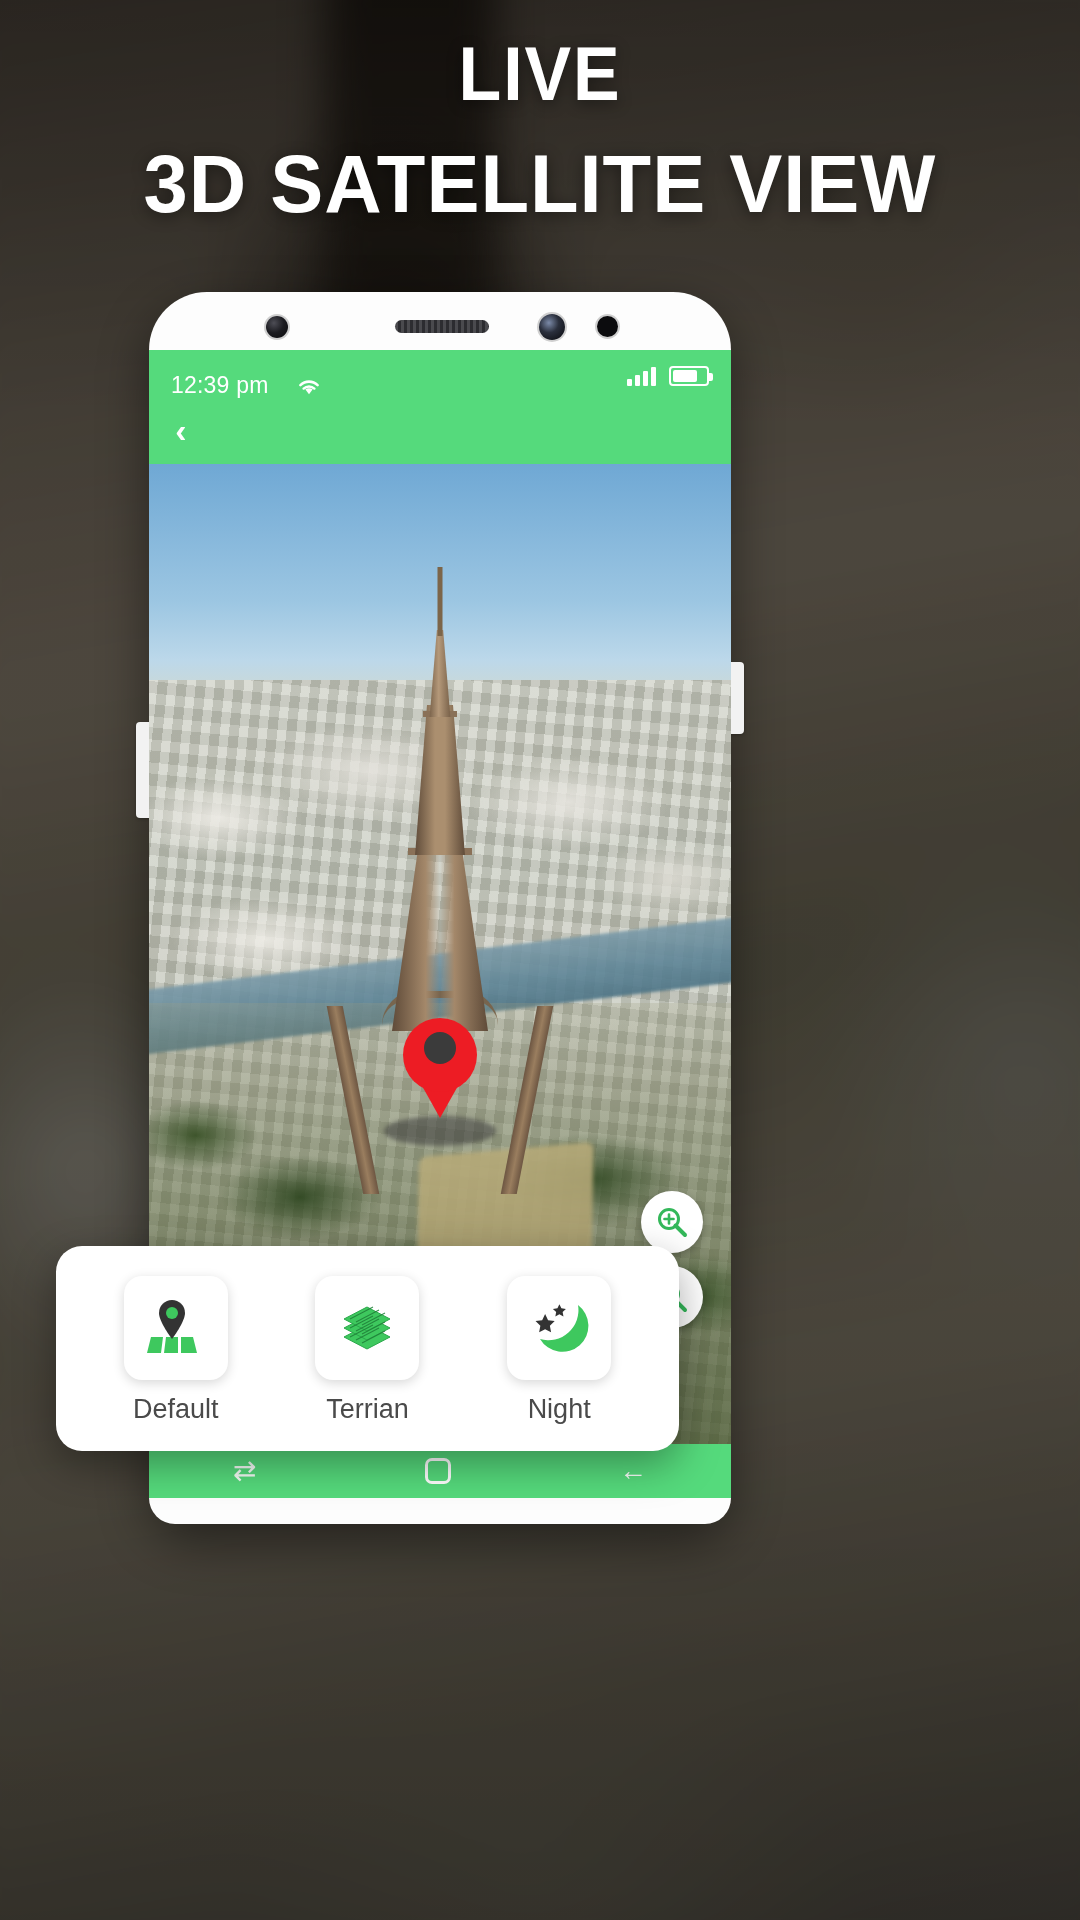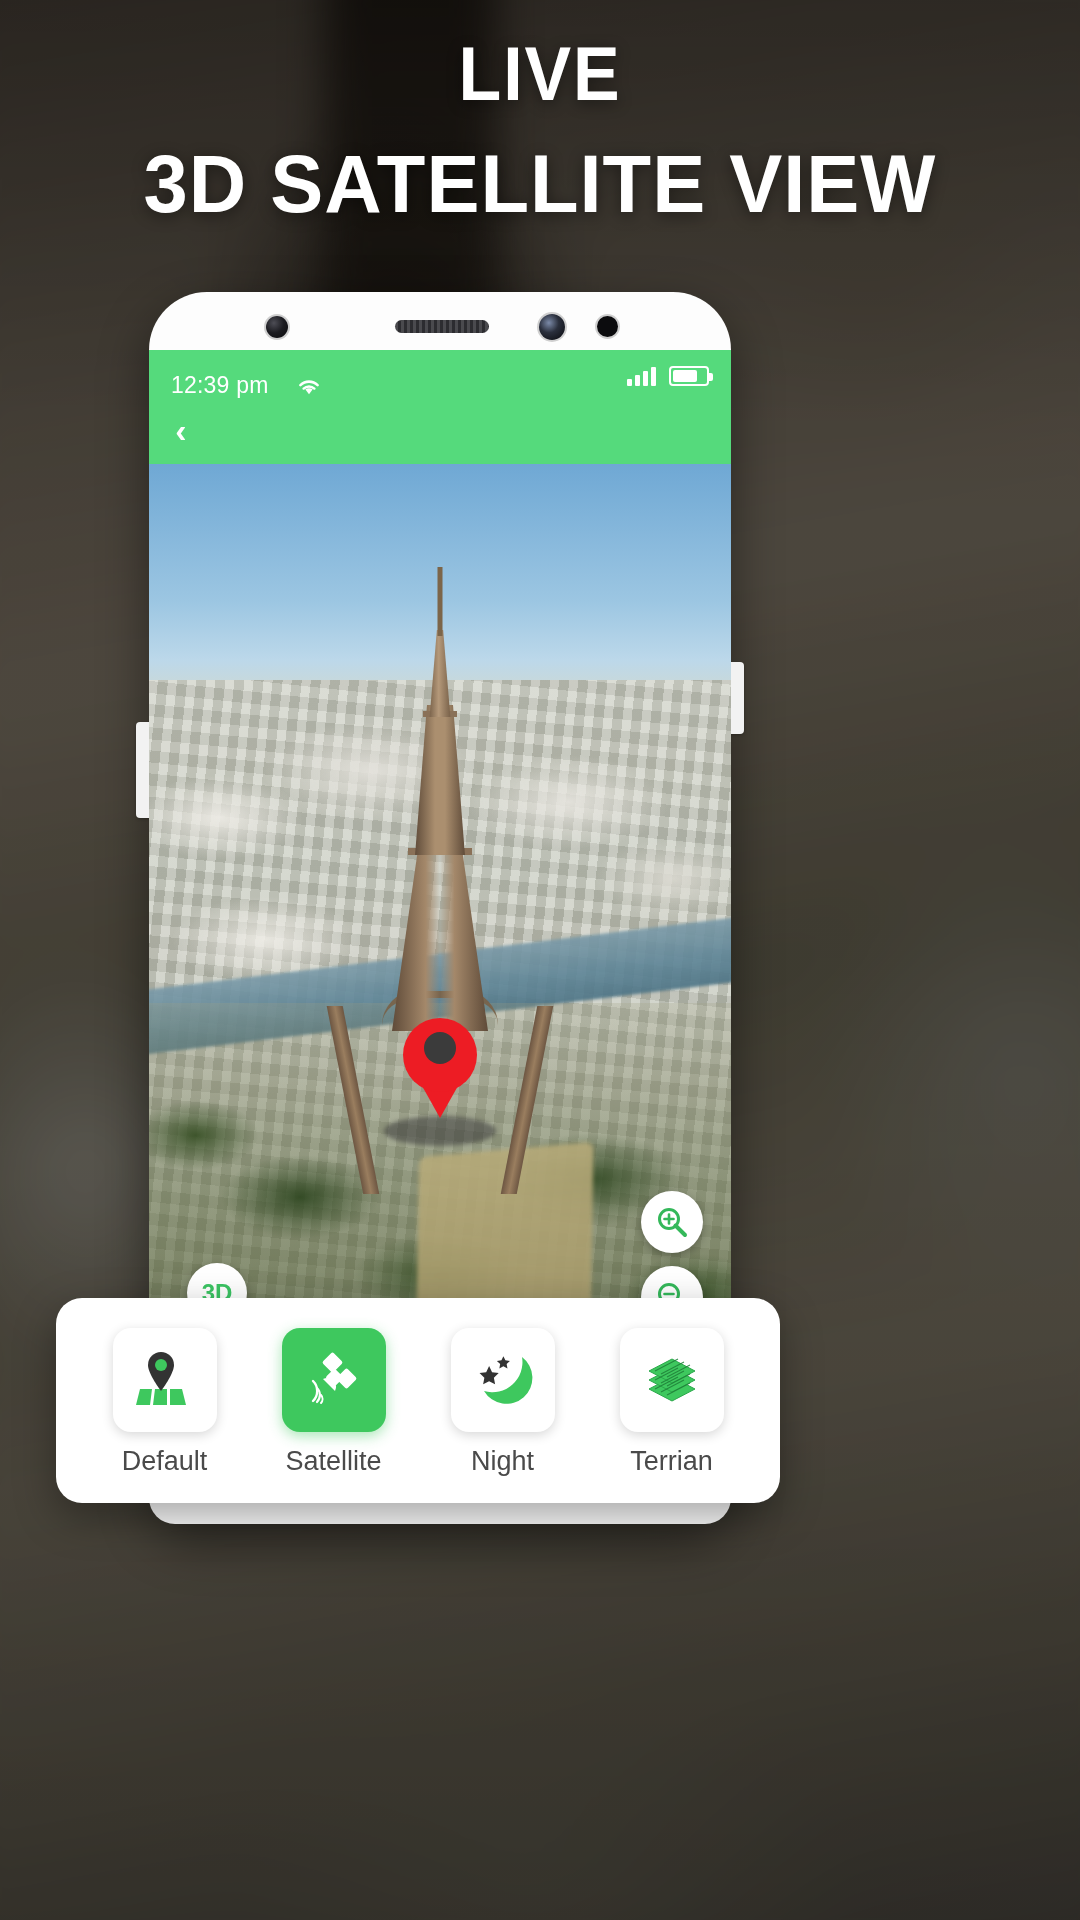--- a/index.html
+++ b/index.html
@@ -230,21 +230,21 @@
     display:flex; align-items:center; justify-content:space-around;
   }
   .nav-ico { font-size:28px; line-height:1; opacity:.95; }
   .nav-home { width:26px; height:26px; border:3px solid #fff; border-radius:7px; }
 
   
   #chin { position:absolute; left:0; right:0; bottom:0; height:26px; background:#fdfdfd; border-radius:0 0 44px 44px; }
 
   
   #mode-card {
-    position:absolute; left:56px; top:1298px; width:724px;
+    position:absolute; left:56px; top:1246px; width:623px;
     background:#fff; border-radius:26px;
     box-shadow:0 14px 40px rgba(0,0,0,.35);
     display:flex; justify-content:space-around; align-items:flex-start;
     padding:30px 24px 26px;
   }
   .mode { width:160px; display:flex; flex-direction:column; align-items:center; gap:14px; }
   .mode-tile {
     width:104px; height:104px; border-radius:18px;
     background:#fff; box-shadow:0 3px 12px rgba(0,0,0,.16);
     display:flex; align-items:center; justify-content:center;
@@ -369,56 +369,42 @@
         <path d="M6 40 L18 40 L16 56 L2 56 Z" fill="#3ec85e"></path>
         <path d="M21 40 L33 40 L33 56 L19 56 Z" fill="#3ec85e"></path>
         <path d="M36 40 L48 40 L52 56 L36 56 Z" fill="#3ec85e"></path>
         <path d="M27 3 a13 13 0 0 1 13 13 c0 9-13 26-13 26 S14 25 14 16 A13 13 0 0 1 27 3 Z" fill="#333"></path>
         <circle cx="27" cy="16" r="6" fill="#3ec85e"></circle>
       </svg>
     </div>
     <span class="mode-label">Default</span>
   </div>
 
-  <div class="mode">
-    <div class="mode-tile selected">
-      <svg width="62" height="62" viewBox="0 0 62 62">
-        <rect x="22" y="6" width="15" height="15" rx="2" fill="#fff" transform="rotate(45 29.5 13.5)"></rect>
-        <rect x="36" y="22" width="15" height="15" rx="2" fill="#fff" transform="rotate(45 43.5 29.5)"></rect>
-        <rect x="25" y="22" width="13" height="13" rx="2" fill="#fff" transform="rotate(45 31.5 28.5)"></rect>
-        <path d="M20 30 a9 9 0 0 1 12 12 Z" fill="#fff"></path>
-        <path d="M10 52 a14 14 0 0 0 0-20" stroke="#fff" stroke-width="2.4" fill="none" stroke-linecap="round"></path>
-        <path d="M14 53 a10 10 0 0 0 0-14" stroke="#fff" stroke-width="2.2" fill="none" stroke-linecap="round"></path>
-        <path d="M18 54 a6 6 0 0 0 0-8" stroke="#fff" stroke-width="2" fill="none" stroke-linecap="round"></path>
-      </svg>
-    </div>
-    <span class="mode-label">Satellite</span>
-  </div>
-
-  <div class="mode">
-    <div class="mode-tile">
-      <svg width="62" height="62" viewBox="0 0 62 62">
-        <path d="M50 8 a26 26 0 1 1-38 34 A30 30 0 0 0 50 8 Z" fill="#3ec85e"></path>
-        <path d="M16 16 l3.6 7.4 8.1 1.1 -5.9 5.6 1.5 8.1 -7.3-3.9 -7.3 3.9 1.5-8.1 -5.9-5.6 8.1-1.1 Z" fill="#333" transform="translate(4,4) scale(.82)"></path>
-        <path d="M36 8 l2.2 4.5 5 .7 -3.6 3.4 .9 5 -4.5-2.4 -4.5 2.4 .9-5 -3.6-3.4 5-.7 Z" fill="#333" transform="translate(-1,0) scale(.9)"></path>
-      </svg>
-    </div>
-    <span class="mode-label">Night</span>
-  </div>
 
   <div class="mode">
     <div class="mode-tile">
       <svg width="62" height="62" viewBox="0 0 62 62">
         <g fill="#3ec85e" stroke="#2aa84a" stroke-width="1">
           <path d="M8 40 L31 28 L54 40 L31 52 Z"></path>
           <path d="M8 31 L31 19 L54 31 L31 43 Z"></path>
           <path d="M8 22 L31 10 L54 22 L31 34 Z"></path>
         </g>
         <g stroke="#1f7f38" stroke-width="1.1" opacity=".85">
           <path d="M14 22 L37 10 M20 25 L43 13 M26 28 L49 16"></path>
           <path d="M14 31 L37 19 M20 34 L43 22 M26 37 L49 25"></path>
           <path d="M14 40 L37 28 M20 43 L43 31 M26 46 L49 34"></path>
         </g>
       </svg>
     </div>
     <span class="mode-label">Terrian</span>
   </div>
+
+  <div class="mode">
+    <div class="mode-tile">
+      <svg width="62" height="62" viewBox="0 0 62 62">
+        <path d="M50 8 a26 26 0 1 1-38 34 A30 30 0 0 0 50 8 Z" fill="#3ec85e"></path>
+        <path d="M16 16 l3.6 7.4 8.1 1.1 -5.9 5.6 1.5 8.1 -7.3-3.9 -7.3 3.9 1.5-8.1 -5.9-5.6 8.1-1.1 Z" fill="#333" transform="translate(4,4) scale(.82)"></path>
+        <path d="M36 8 l2.2 4.5 5 .7 -3.6 3.4 .9 5 -4.5-2.4 -4.5 2.4 .9-5 -3.6-3.4 5-.7 Z" fill="#333" transform="translate(-1,0) scale(.9)"></path>
+      </svg>
+    </div>
+    <span class="mode-label">Night</span>
+  </div>
 </div>
 
 </body></html>

